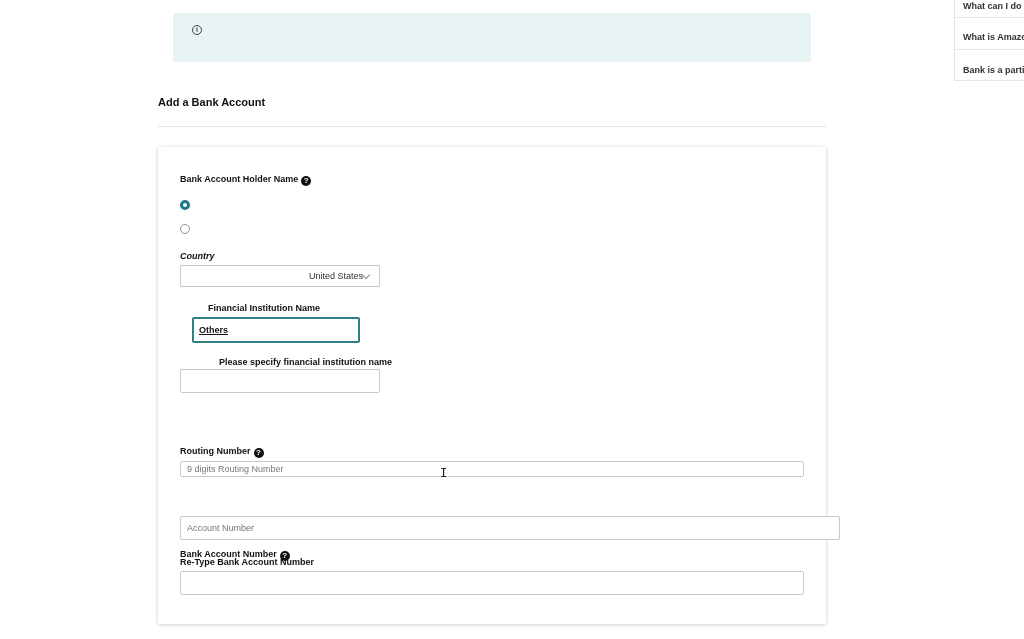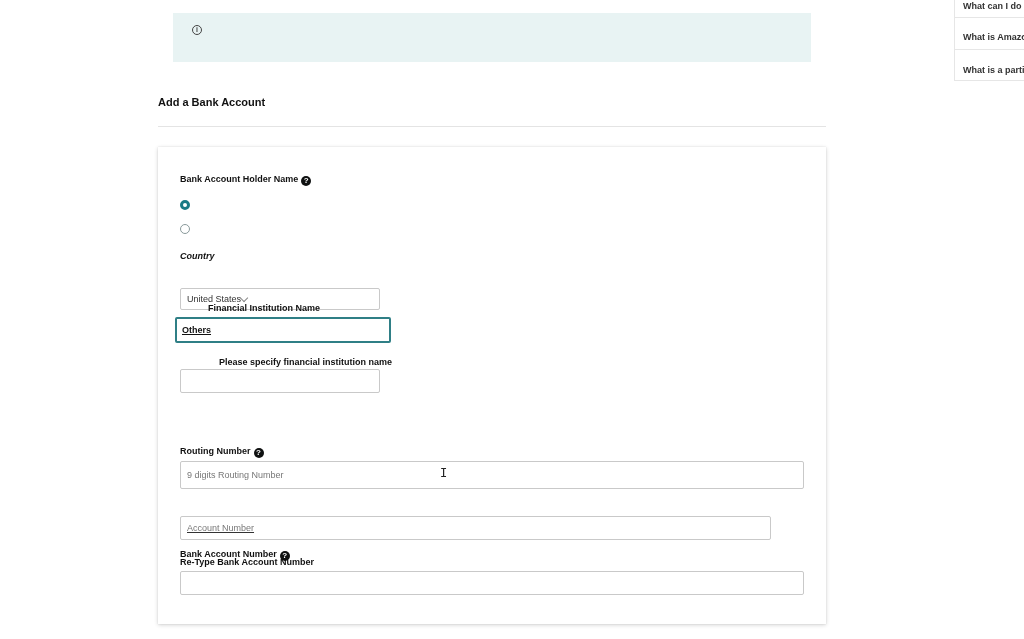--- a/index.html
+++ b/index.html
@@ -107,21 +107,21 @@
       font-family: "Liberation Sans", "DejaVu Sans", sans-serif;
       outline: none;
     }
     .text-input::placeholder { color: #777; }
     .text-input.focused {
       border: 2px solid #2f7f86;
       font-weight: bold;
       color: #111;
       padding-left: 5px;
     }
-    .select-box { display: flex; align-items: center; justify-content: flex-start; margin-top: 23px; }
+    .select-box { display: flex; align-items: center; justify-content: flex-end; }
     .chevron {
       width: 5px; height: 5px;
       border-right: 1.2px solid #888;
       border-bottom: 1.2px solid #888;
       transform: rotate(45deg);
       margin-right: 4px;
       margin-top: -3px;
     }
 
     .cursor-ibeam {
@@ -175,41 +175,41 @@
   <div class="radio checked" style="left:180px;top:200px;"></div>
   <div class="radio unchecked" style="left:180px;top:224px;"></div>
 
   <div class="field-label" style="left:180px;top:251px;font-style:italic;">Country</div>
   <div class="select-box" style="left:180px;top:265px;width:200px;height:22px;">
     <span>United States</span>
     <span class="chevron"></span>
   </div>
 
   <div class="field-label" style="left:180px;top:303px;margin-left:28px;">Financial Institution Name</div>
-  <input class="text-input focused" style="left: 175px; top: 317px; width: 216px; height: 26px; text-decoration: underline;" value="Others">
+  <input class="text-input focused" style="left: 192px; top: 317px; width: 168px; height: 26px; text-decoration: underline;" value="Others">
 
   <div class="field-label" style="left:180px;top:357px;padding-left:39px;">Please specify financial institution name</div>
   <input class="text-input" style="left: 180px; top: 369px; width: 200px; height: 24px;" value="">
 
   <div class="field-label" style="left:180px;top:446px;">
     <span>Routing Number</span><span class="help-icon">?</span>
   </div>
-  <input class="text-input" style="left: 180px; top: 461px; width: 624px; height: 28px;" placeholder="9 digits Routing Number">
+  <input class="text-input" style="left: 180px; top: 461px; width: 624px; height: 16px;" placeholder="9 digits Routing Number">
 
   <div class="field-label" style="left:180px;top:501px;margin-top:48px;">
     <span>Bank Account Number</span><span class="help-icon">?</span>
   </div>
-  <input class="text-input" style="left: 180px; top: 516px; width: 591px; height: 24px; text-decoration: underline;" placeholder="Account Number">
+  <input class="text-input" style="left: 180px; top: 516px; width: 660px; height: 24px;" placeholder="Account Number">
 
   <div class="field-label" style="left:180px;top:557px;">Re-Type Bank Account Number</div>
   <input class="text-input" style="left: 180px; top: 571px; width: 624px; height: 24px;" value="">
 
   <div class="cursor-ibeam">I</div>
 
   <div class="help-panel">
     <div class="help-link" style="top:2px;">What can I do</div>
     <div class="help-sep" style="top:18px;"></div>
     <div class="help-link" style="top:33px;">What is Amazo</div>
     <div class="help-sep" style="top:50px;"></div>
-    <div class="help-link" style="top:66px;">What is a parti</div>
+    <div class="help-link" style="top:66px;">Bank is a parti</div>
   </div>
 
 </div>
 
 </body></html>

